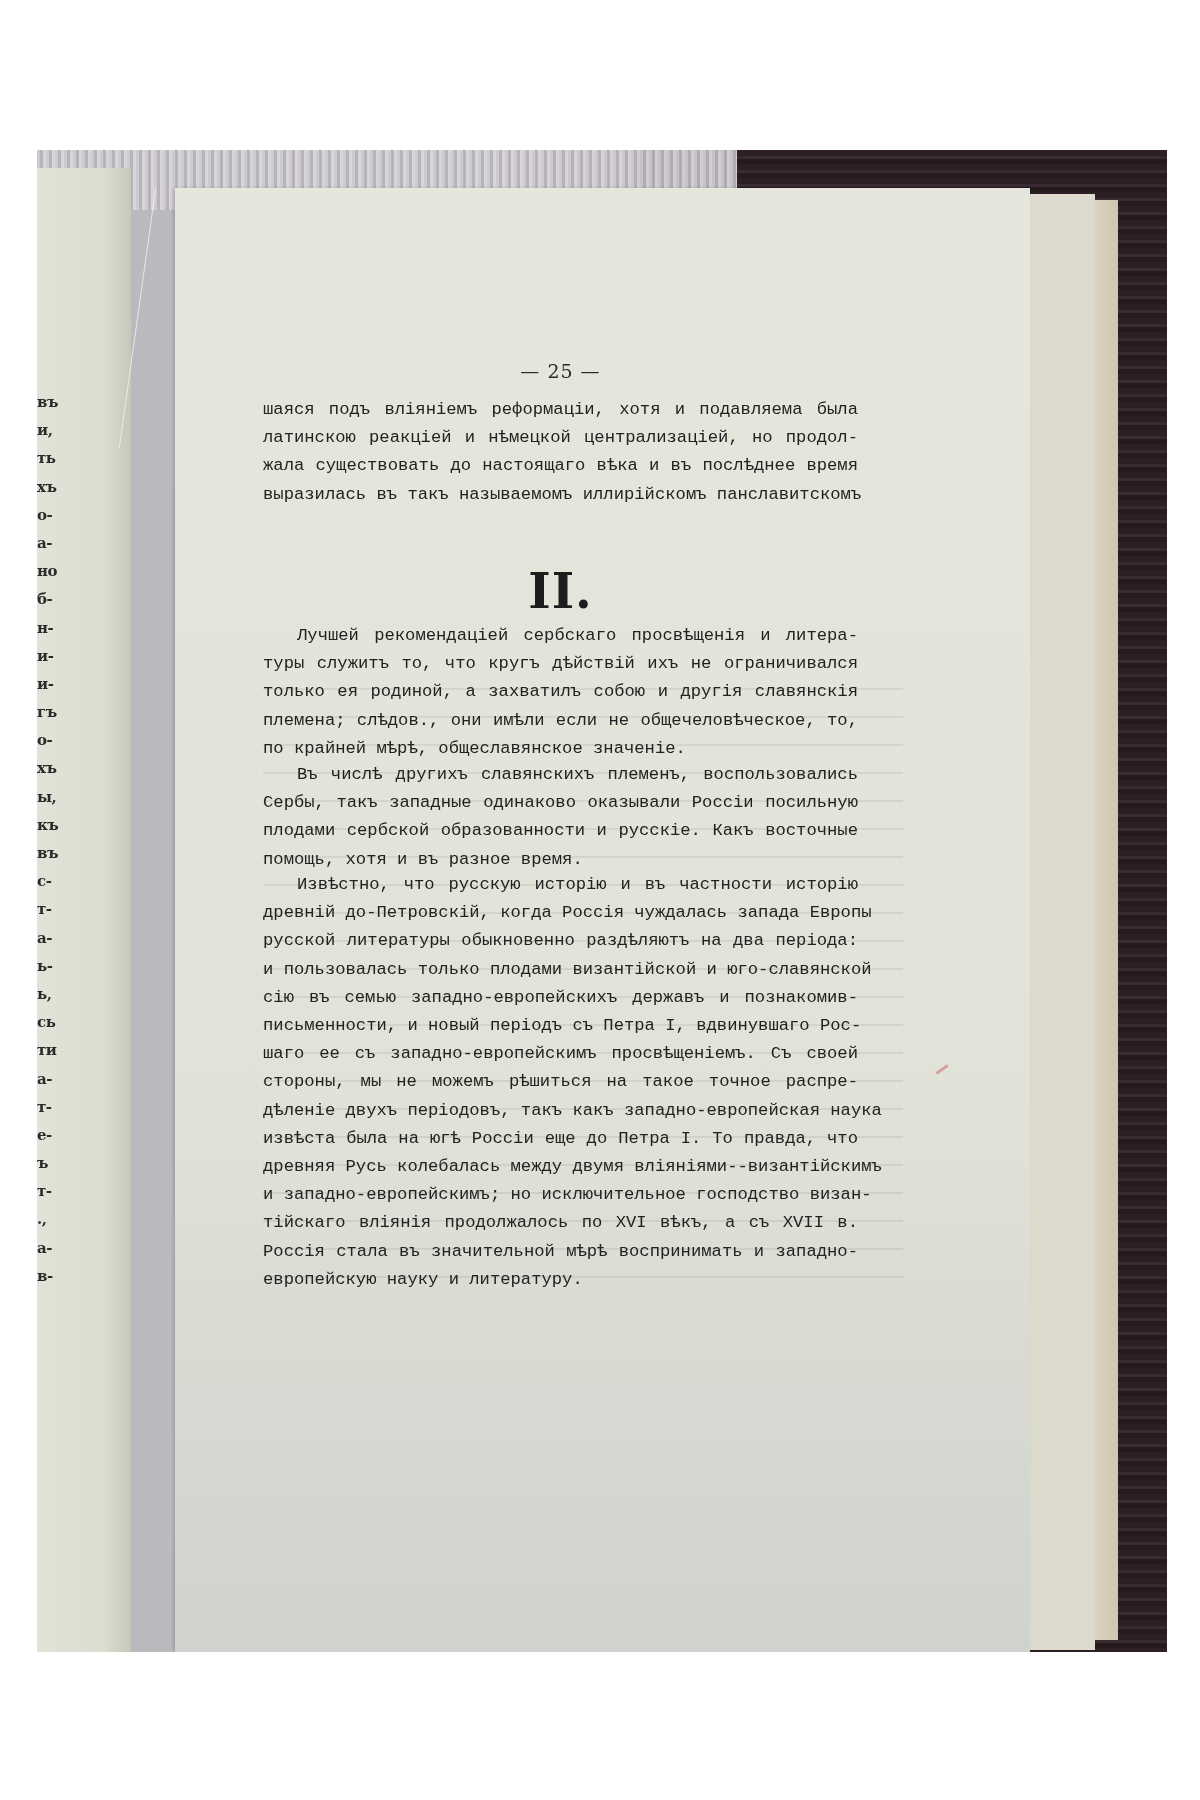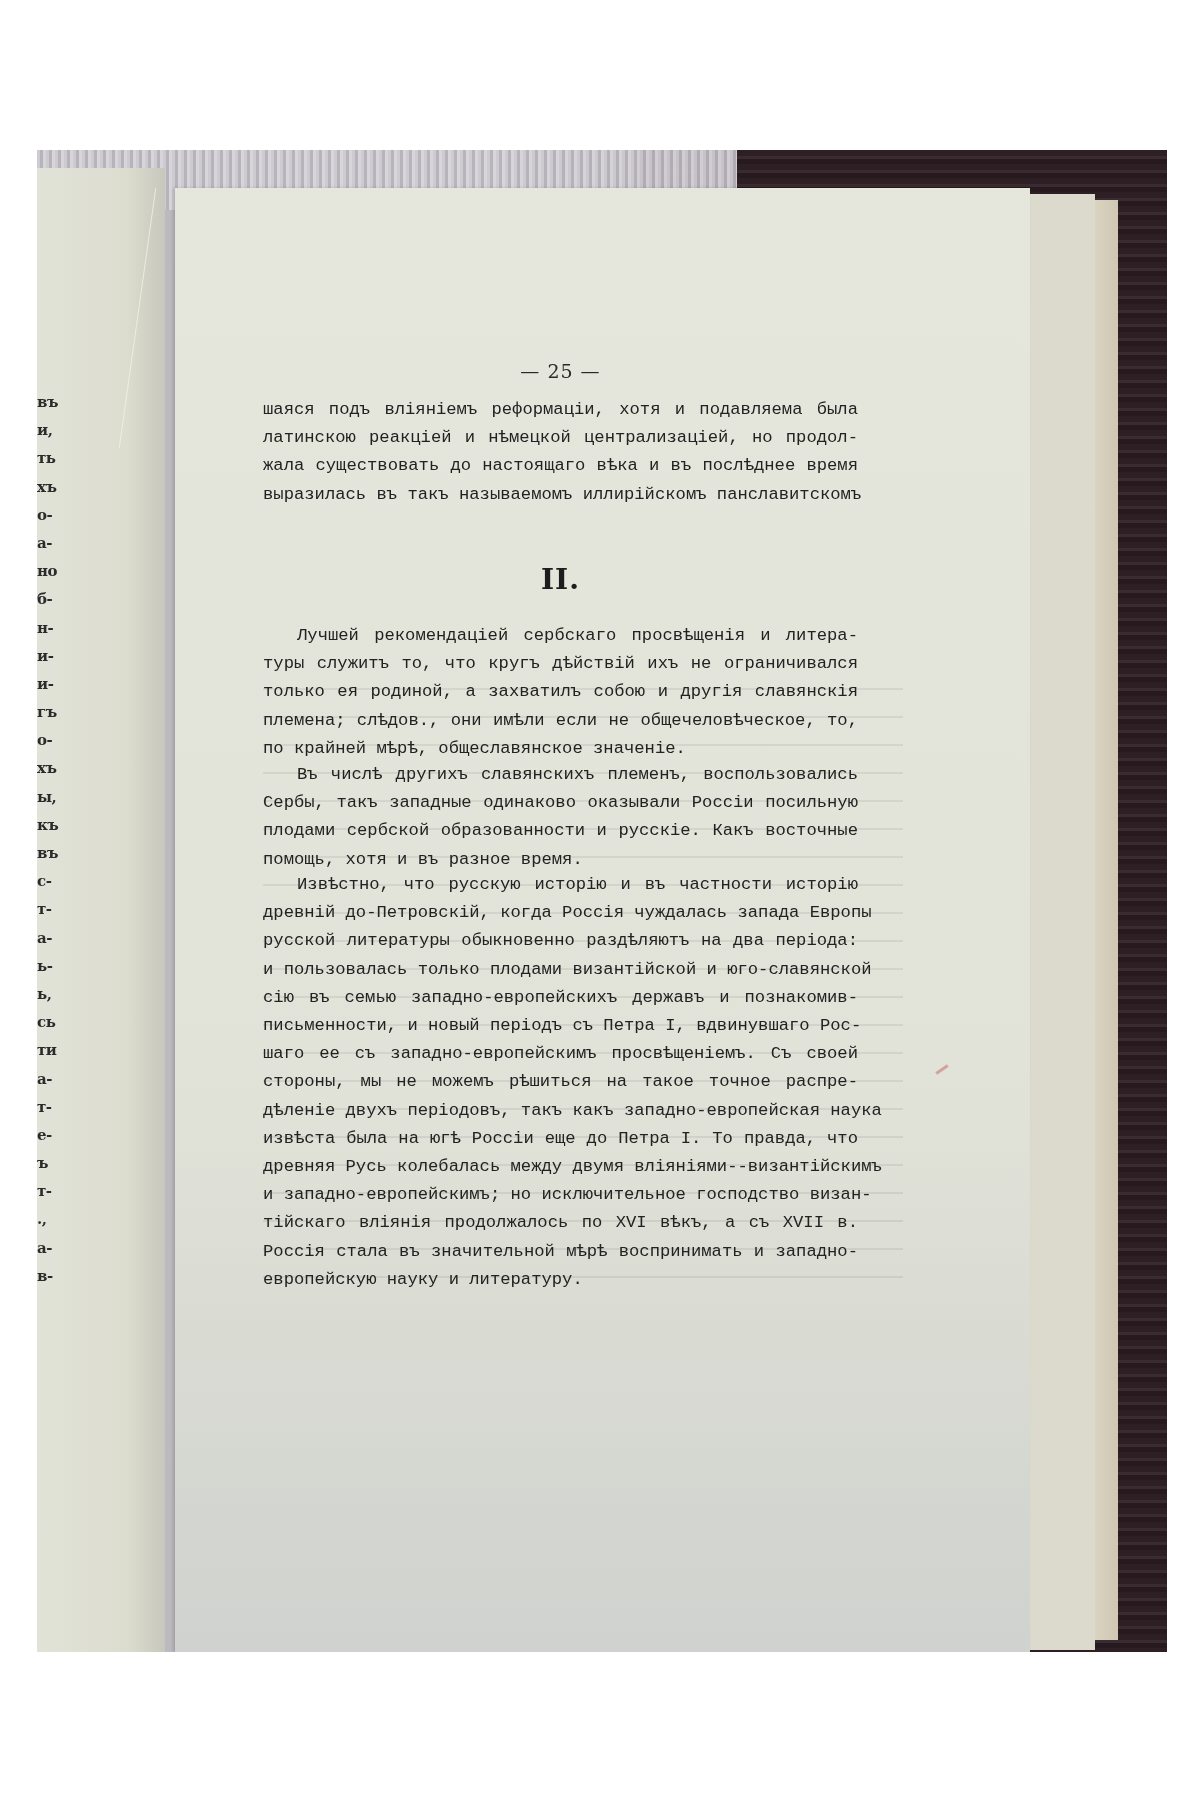--- a/index.html
+++ b/index.html
@@ -3,37 +3,37 @@
 <meta charset="utf-8">
 <style>
   html,body{margin:0;padding:0;background:#ffffff;}
   body{width:1200px;height:1800px;position:relative;overflow:hidden;font-family:"DejaVu Serif","Liberation Serif",serif;}
   .photo{position:absolute;left:37px;top:150px;width:1130px;height:1502px;overflow:hidden;
     background:linear-gradient(90deg,#b9b6bb 0%,#c7c4c9 40%,#3a2a2e 70%,#2b1d22 100%);}
   .bg-fabric{position:absolute;left:0;top:0;width:700px;height:60px;
     background:repeating-linear-gradient(90deg,#cfcbd2 0 3px,#b7b3ba 3px 6px,#d9d6dc 6px 9px);opacity:.95;}
   .bg-wood{position:absolute;left:600px;top:0;width:530px;height:1502px;
     background:repeating-linear-gradient(180deg,#2e1f24 0 6px,#3a2a31 6px 9px,#271a1f 9px 14px);}
-  .left-page{position:absolute;left:0;top:18px;width:128px;height:1484px;
+  .left-page{position:absolute;left:0;top:18px;width:94px;height:1484px;
     background:linear-gradient(90deg,#e2e3d8 0%,#dcdccf 70%,#c7c8bb 100%);}
   .left-fold{position:absolute;left:100px;top:20px;width:3px;height:260px;border-left:1px solid #f2f1ea;transform:skewX(-8deg);opacity:.8}
   .left-text{position:absolute;left:0;top:220px;width:40px;font-size:15px;line-height:28.2px;color:#2b2b2b;
     letter-spacing:-0.5px;font-weight:bold;}
   .left-text div{white-space:nowrap;height:28.2px;}
   .flap2{position:absolute;left:1052px;top:50px;width:28px;height:1440px;background:linear-gradient(90deg,#dcd6c4,#cfc7b2);border-left:1px solid #8c857a;}
   .flap1{position:absolute;left:973px;top:44px;width:84px;height:1456px;background:#dcdacd;border-left:1px solid #77766f;}
   .main-page{position:absolute;left:118px;top:38px;width:855px;height:1464px;
     background:linear-gradient(180deg,#e6e7dc 0%,#e2e3d8 60%,#cfd2ce 100%);box-shadow:-2px 0 3px rgba(0,0,0,.15);margin-left:20px;}
   .content{position:absolute;left:88px;top:0;width:595px;color:#222;}
   .page-number{position:absolute;top:172px;left:0;width:595px;text-align:center;font-size:19px;color:#2a2a2a;letter-spacing:1px;}
   .para{font-size:17.2px;line-height:28.2px;text-align:justify;text-align-last:justify;margin:0;}
   .para .line{display:block;white-space:nowrap;text-align:justify;text-align-last:justify;font-family:Liberation Mono, monospace;}
   .para .line.last{text-align-last:left;}
   .p1{position:absolute;top:208px;left:0;width:595px;}
-  .heading{position:absolute;top:375px;left:0;width:595px;text-align:center;font-size:28px;font-weight:bold;color:#1d1d1d;letter-spacing:1px;}
+  .heading{position:absolute;top:375px;left:0;width:595px;text-align:center;font-size:48px;font-weight:bold;color:#1d1d1d;letter-spacing:1px;}
   .p2{position:absolute;top:434px;left:0;width:595px;}
   .p3{position:absolute;top:573px;left:0;width:595px;}
   .p4{position:absolute;top:683px;left:0;width:595px;}
   .indent{padding-left:34px;}
   .ghost{position:absolute;left:88px;top:500px;width:640px;height:600px;opacity:.07;
     background:repeating-linear-gradient(180deg,#000 0 2px,transparent 2px 28px);}
   .mark{position:absolute;left:760px;top:880px;width:14px;height:3px;background:#c77;transform:rotate(-35deg);opacity:.6}
 </style>
 </head>
 <body>

